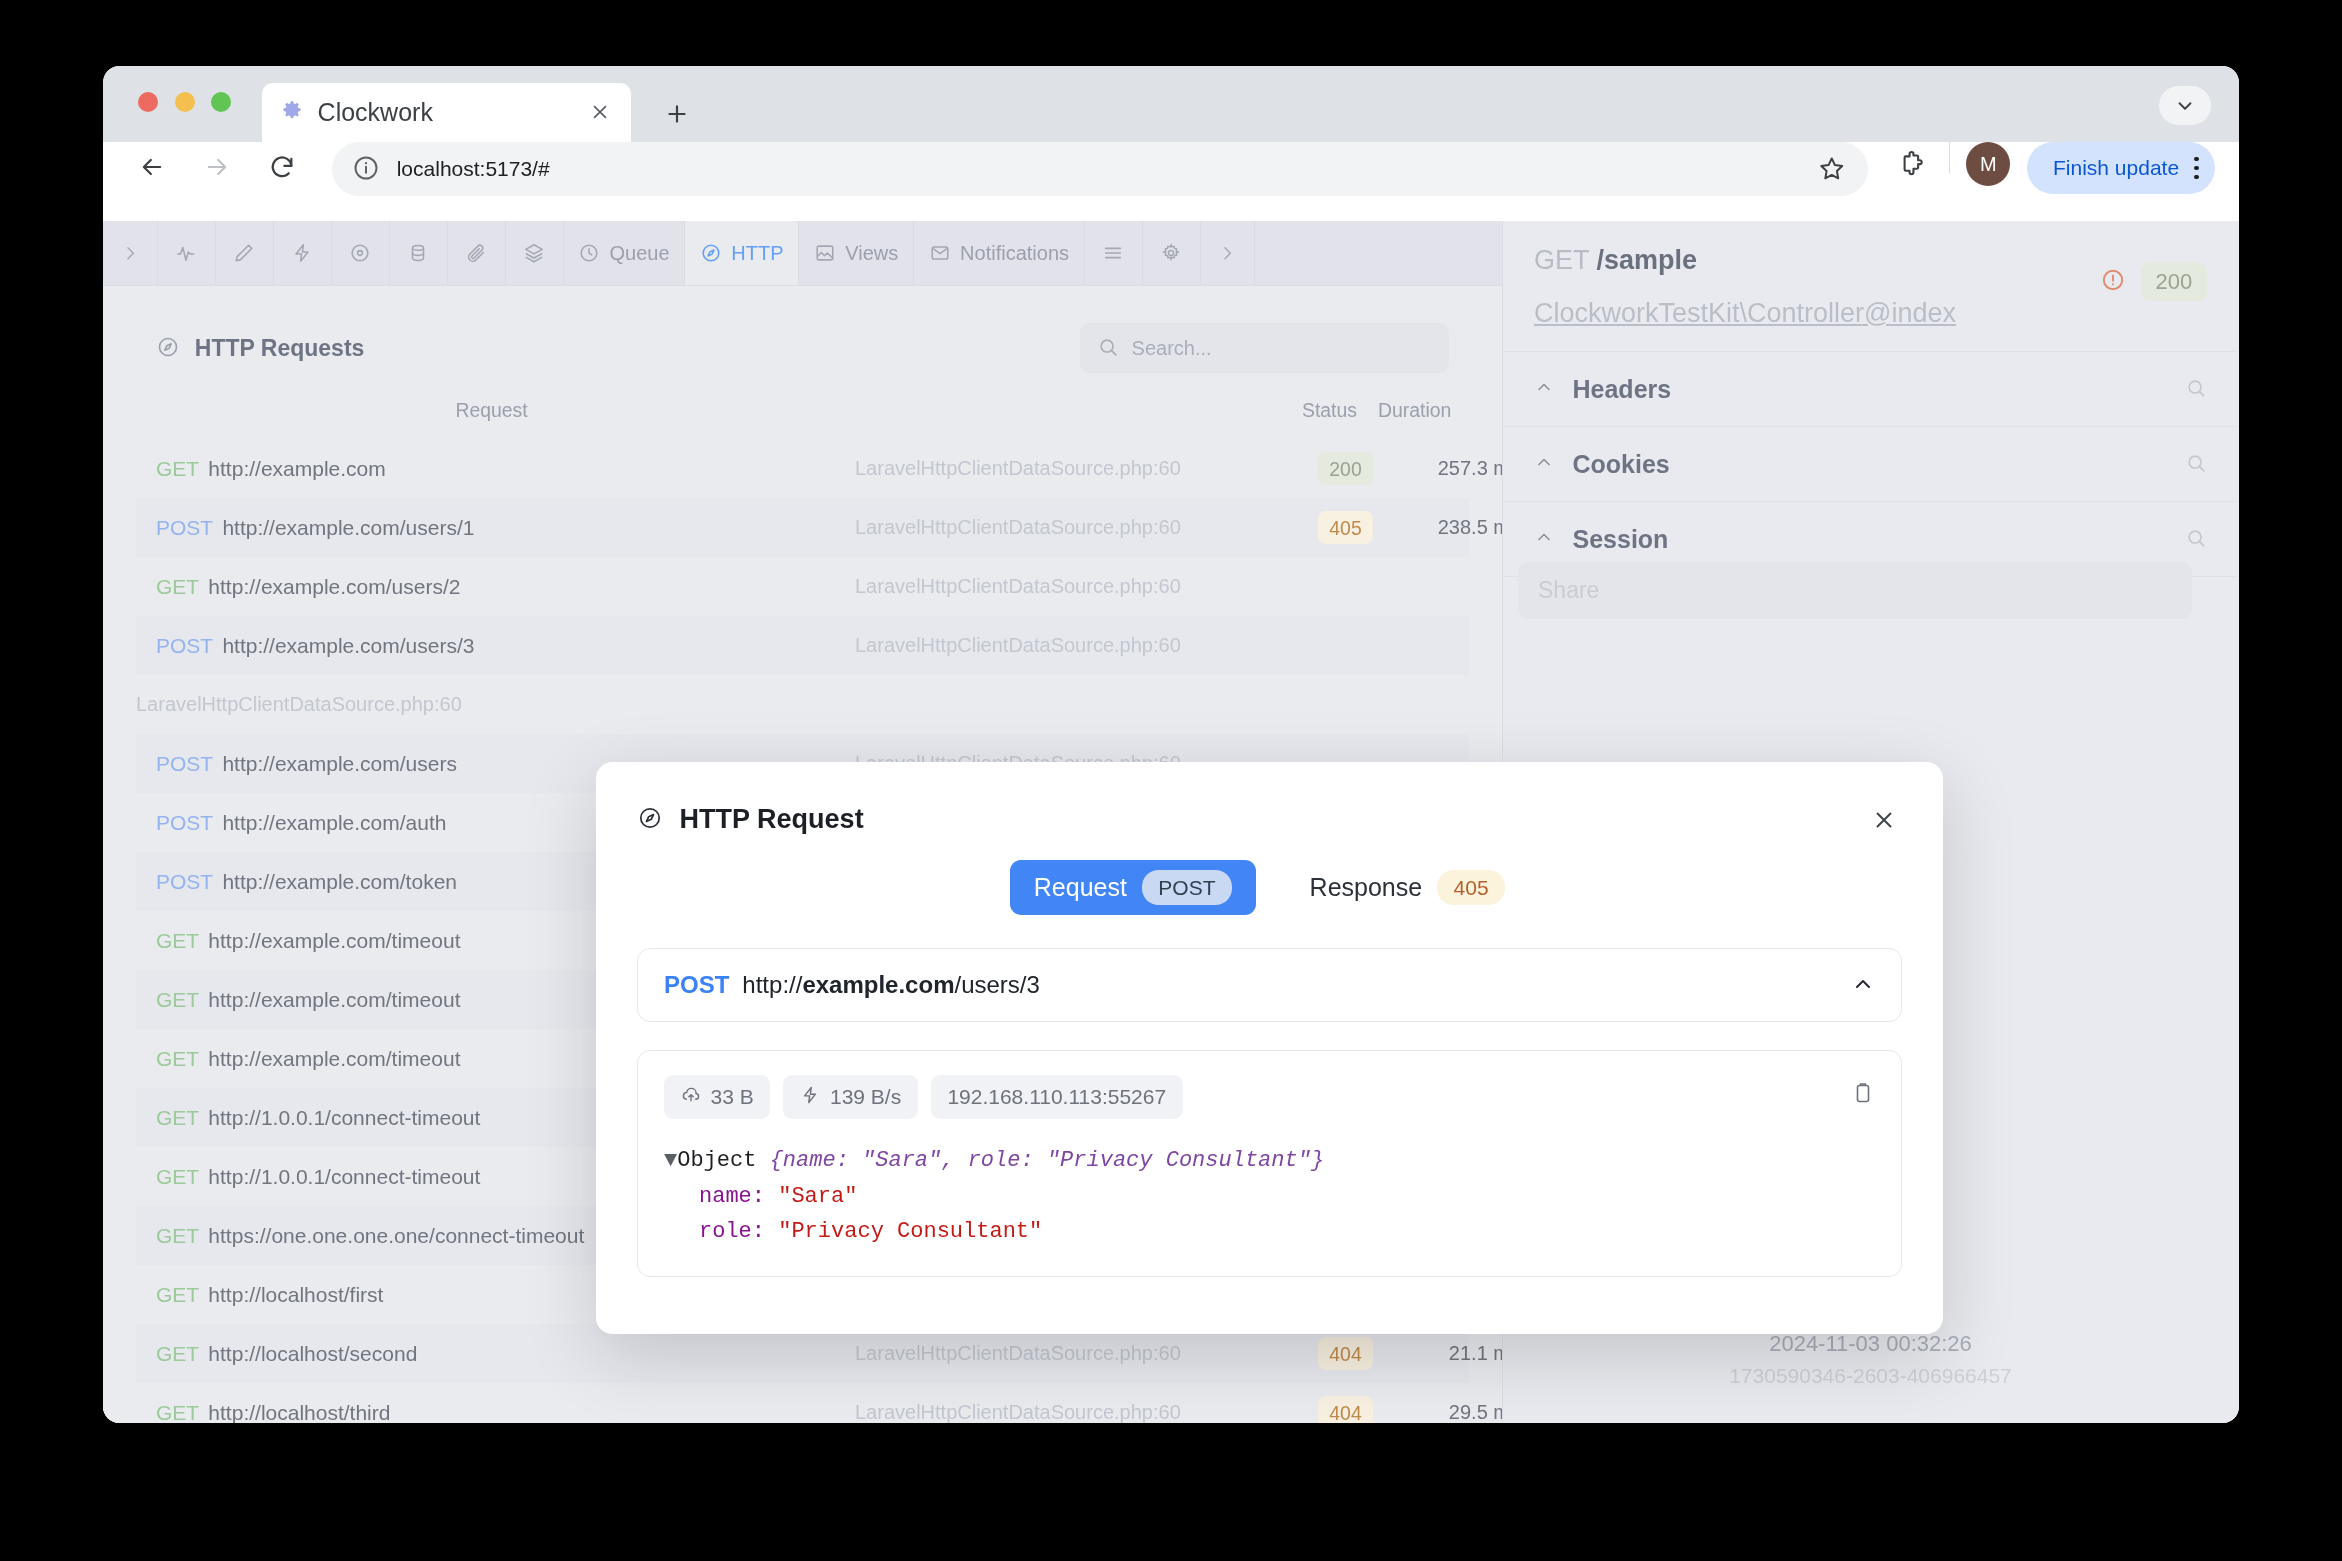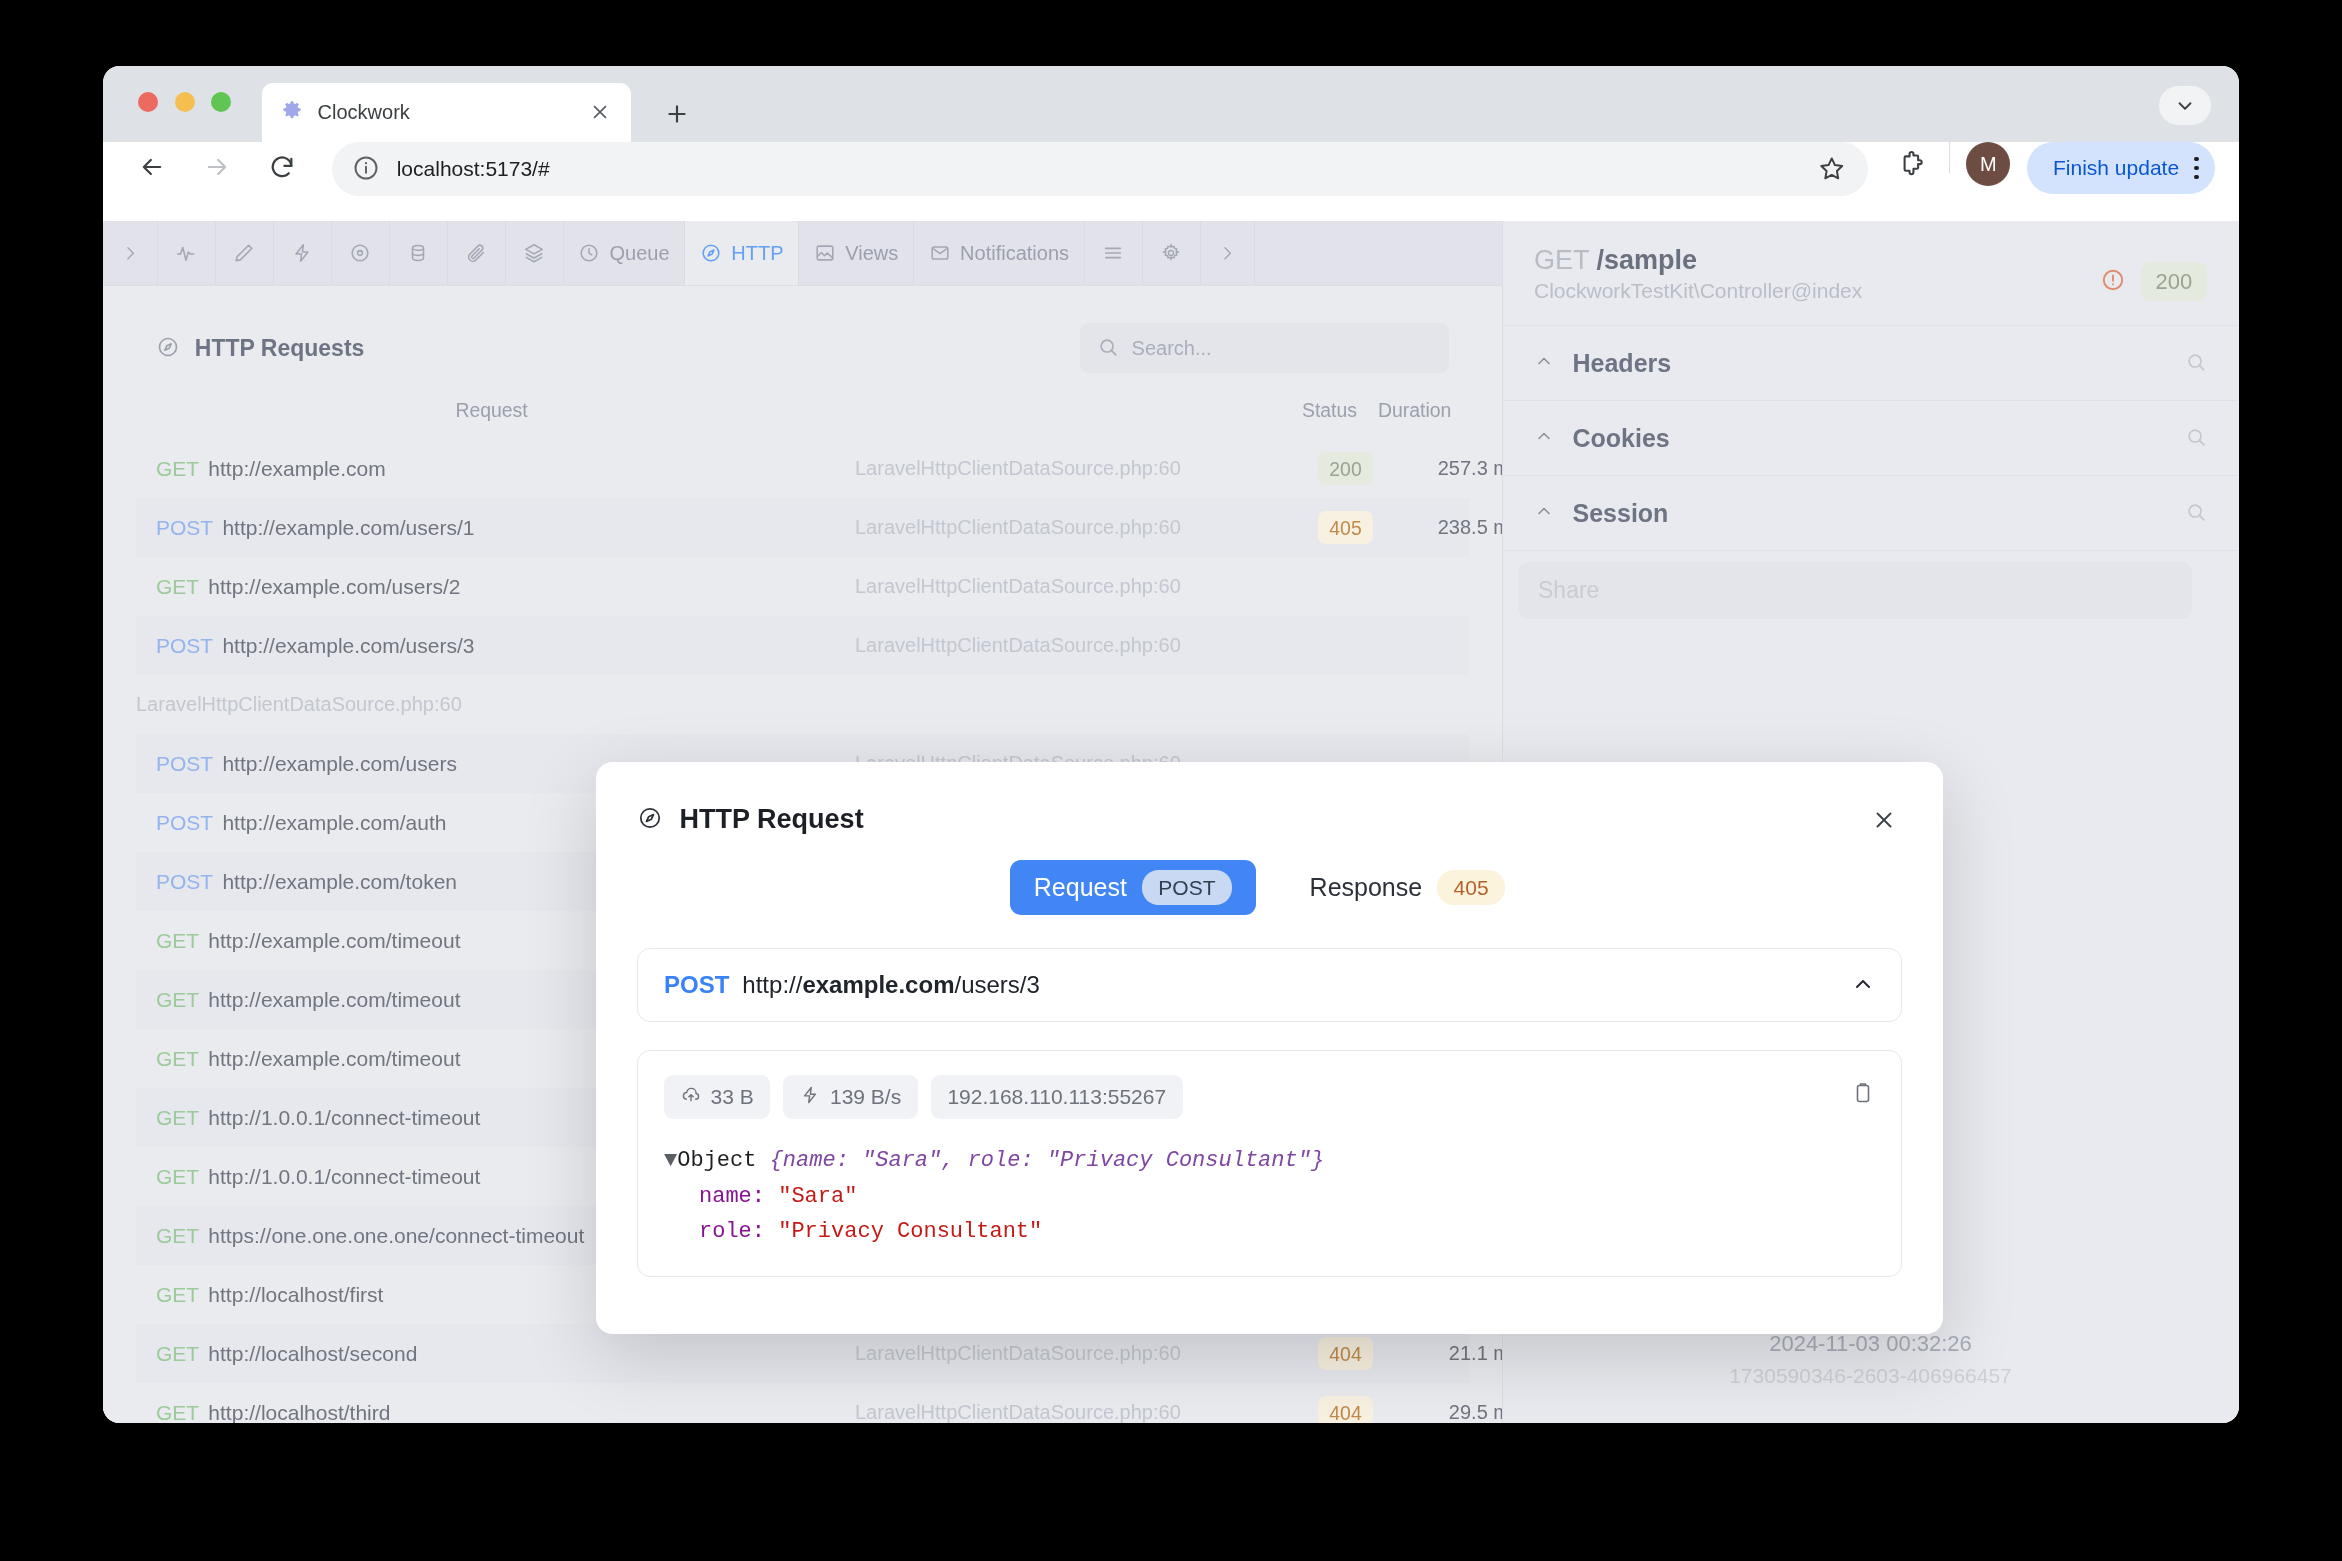--- a/index.html
+++ b/index.html
@@ -37,21 +37,21 @@
     position: absolute;
     left: 159px; top: 16.6px;
     width: 369px; height: 59px;
     background: #ffffff;
     border-radius: 11px 11px 0 0;
     display: flex; align-items: center;
     padding: 0 16.6px;
   }
   .tab-fav { width: 26px; height: 26px; margin-right: 13px; flex: 0 0 auto; }
   .tab-title {
-    font-size: 20px; color: #3c4043; flex: 1 1 auto;
+    font-size: 25px; color: #3c4043; flex: 1 1 auto;
     white-space: nowrap; overflow: hidden;
   }
   .tab-close {
     width: 28px; height: 28px; flex: 0 0 auto;
     display: flex; align-items: center; justify-content: center;
     font-size: 22px; color: #5f6368; line-height: 1;
   }
   .newtab {
     position: absolute; left: 554px; top: 28px;
     width: 39px; height: 39px;
@@ -189,21 +189,21 @@
   
   .right-pane {
     width: 736px; height: 100%;
     background: #e9eaef;
     border-left: 0.9px solid #dddfe6;
     position: relative;
   }
   .rp-head { padding: 24px 31px 22px 31px; position: relative; border-bottom: 0.9px solid #dfe1e8; }
   .rp-route { font-size: 27px; color: #b7bcc6; }
   .rp-route b { color: #6a707d; font-weight: 700; }
-  .rp-ctrl { font-size: 21px; color: #b9bec8; margin-top: 3px; }
+  .rp-ctrl { font-size: 27px; color: #b9bec8; margin-top: 22px; text-decoration: underline; }
   .rp-status {
     position: absolute; right: 31px; top: 41px;
     display: flex; align-items: center; gap: 14.8px;
   }
   .rp-badge { background: #e4eadd; color: #9aa395; border-radius: 9.2px; padding: 6.5px 14.8px; font-size: 22px; }
   .rp-sec {
     height: 75px; display: flex; align-items: center;
     padding: 0 31px; border-bottom: 0.9px solid #dfe1e8;
     gap: 18.5px;
   }

